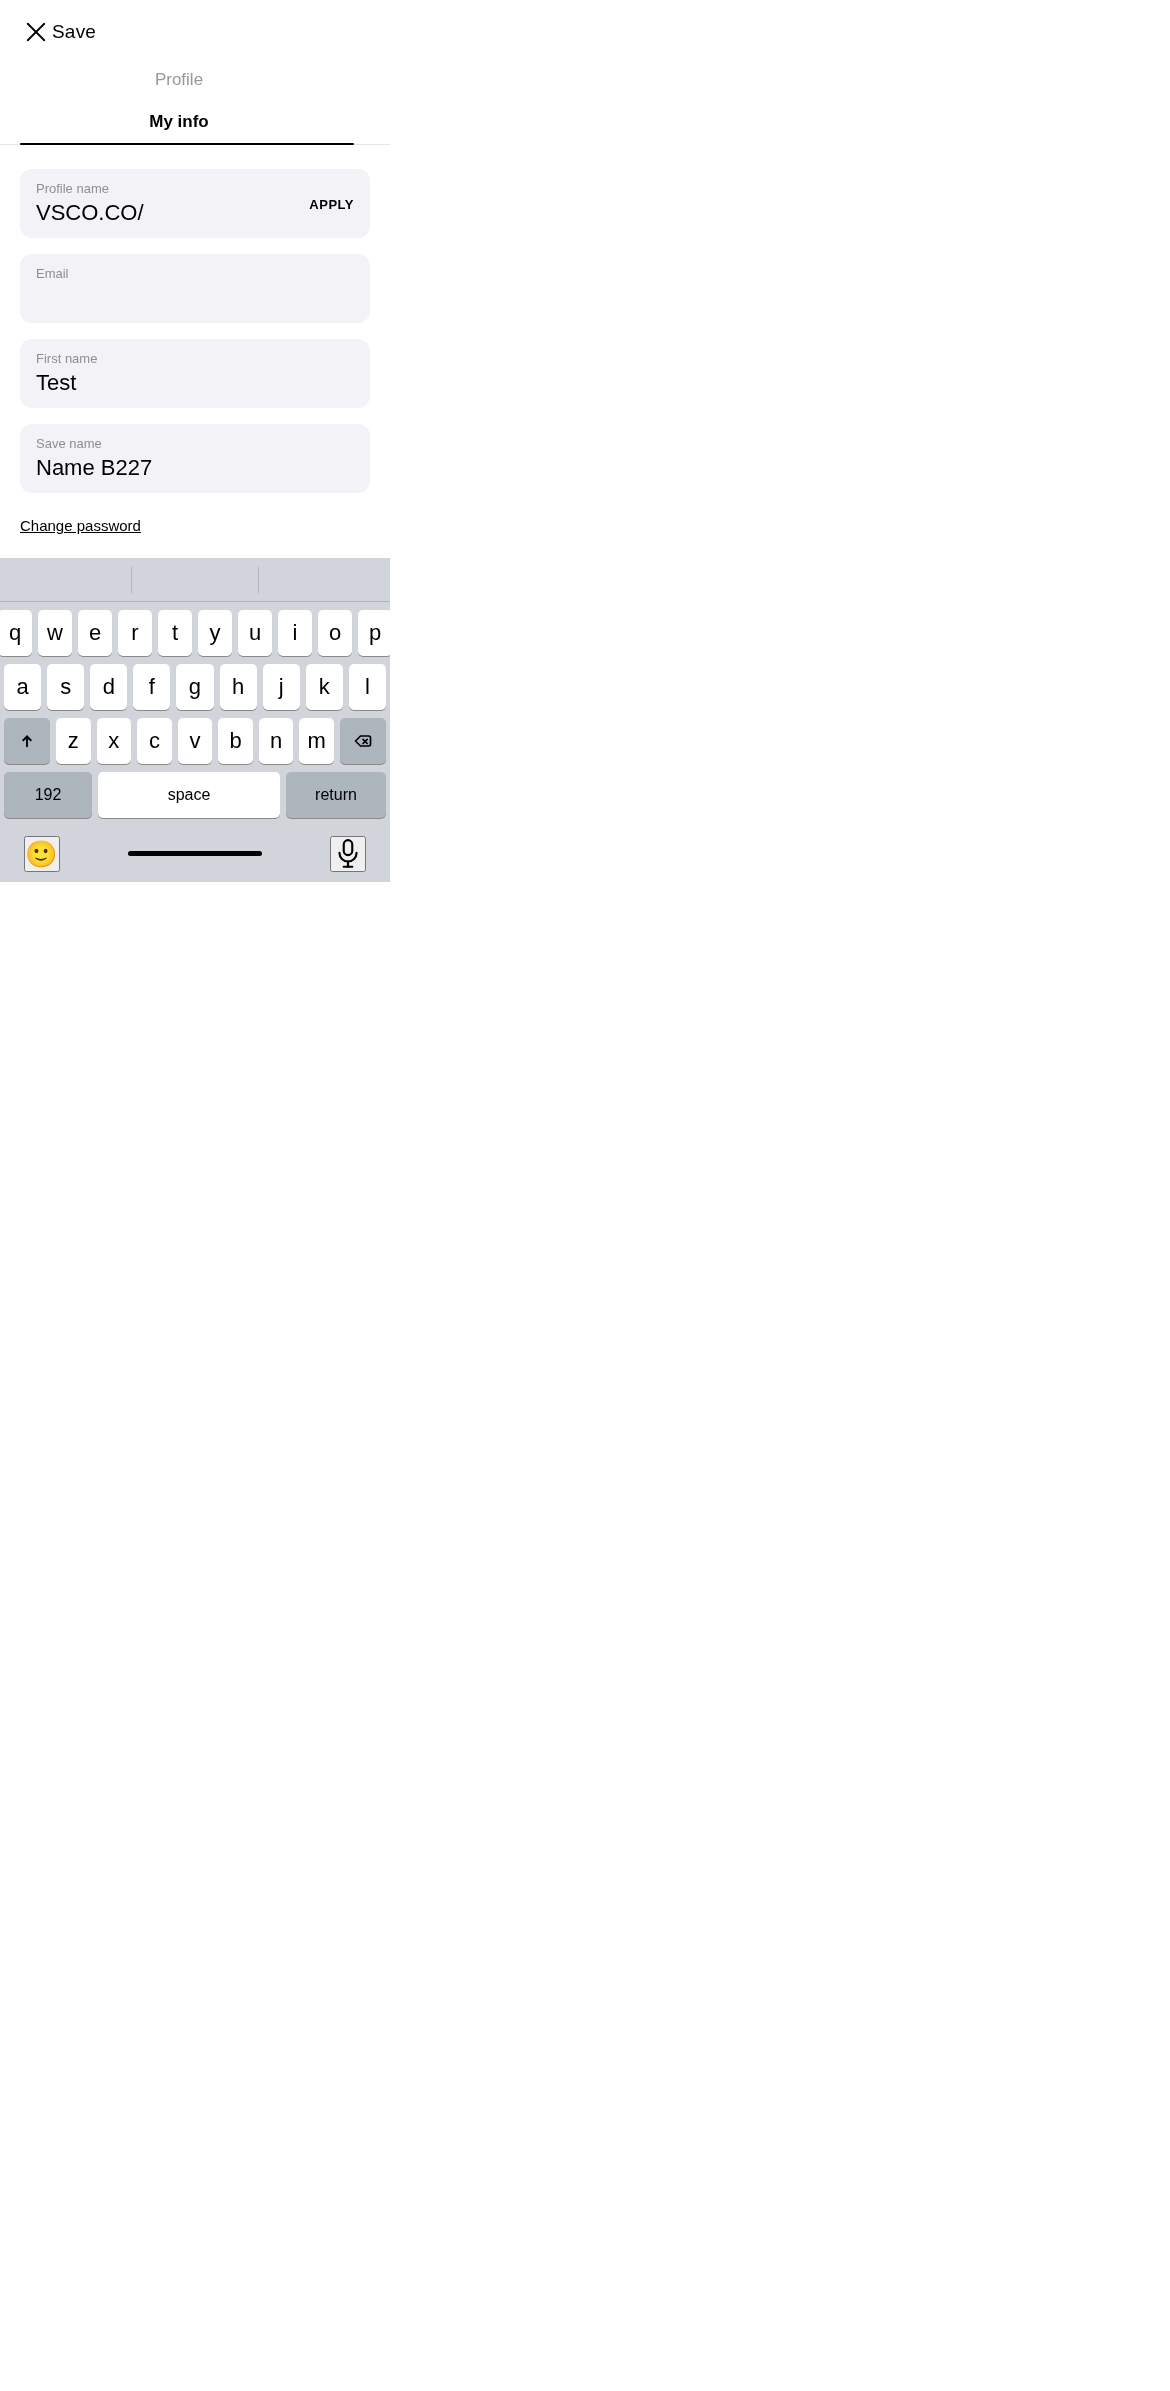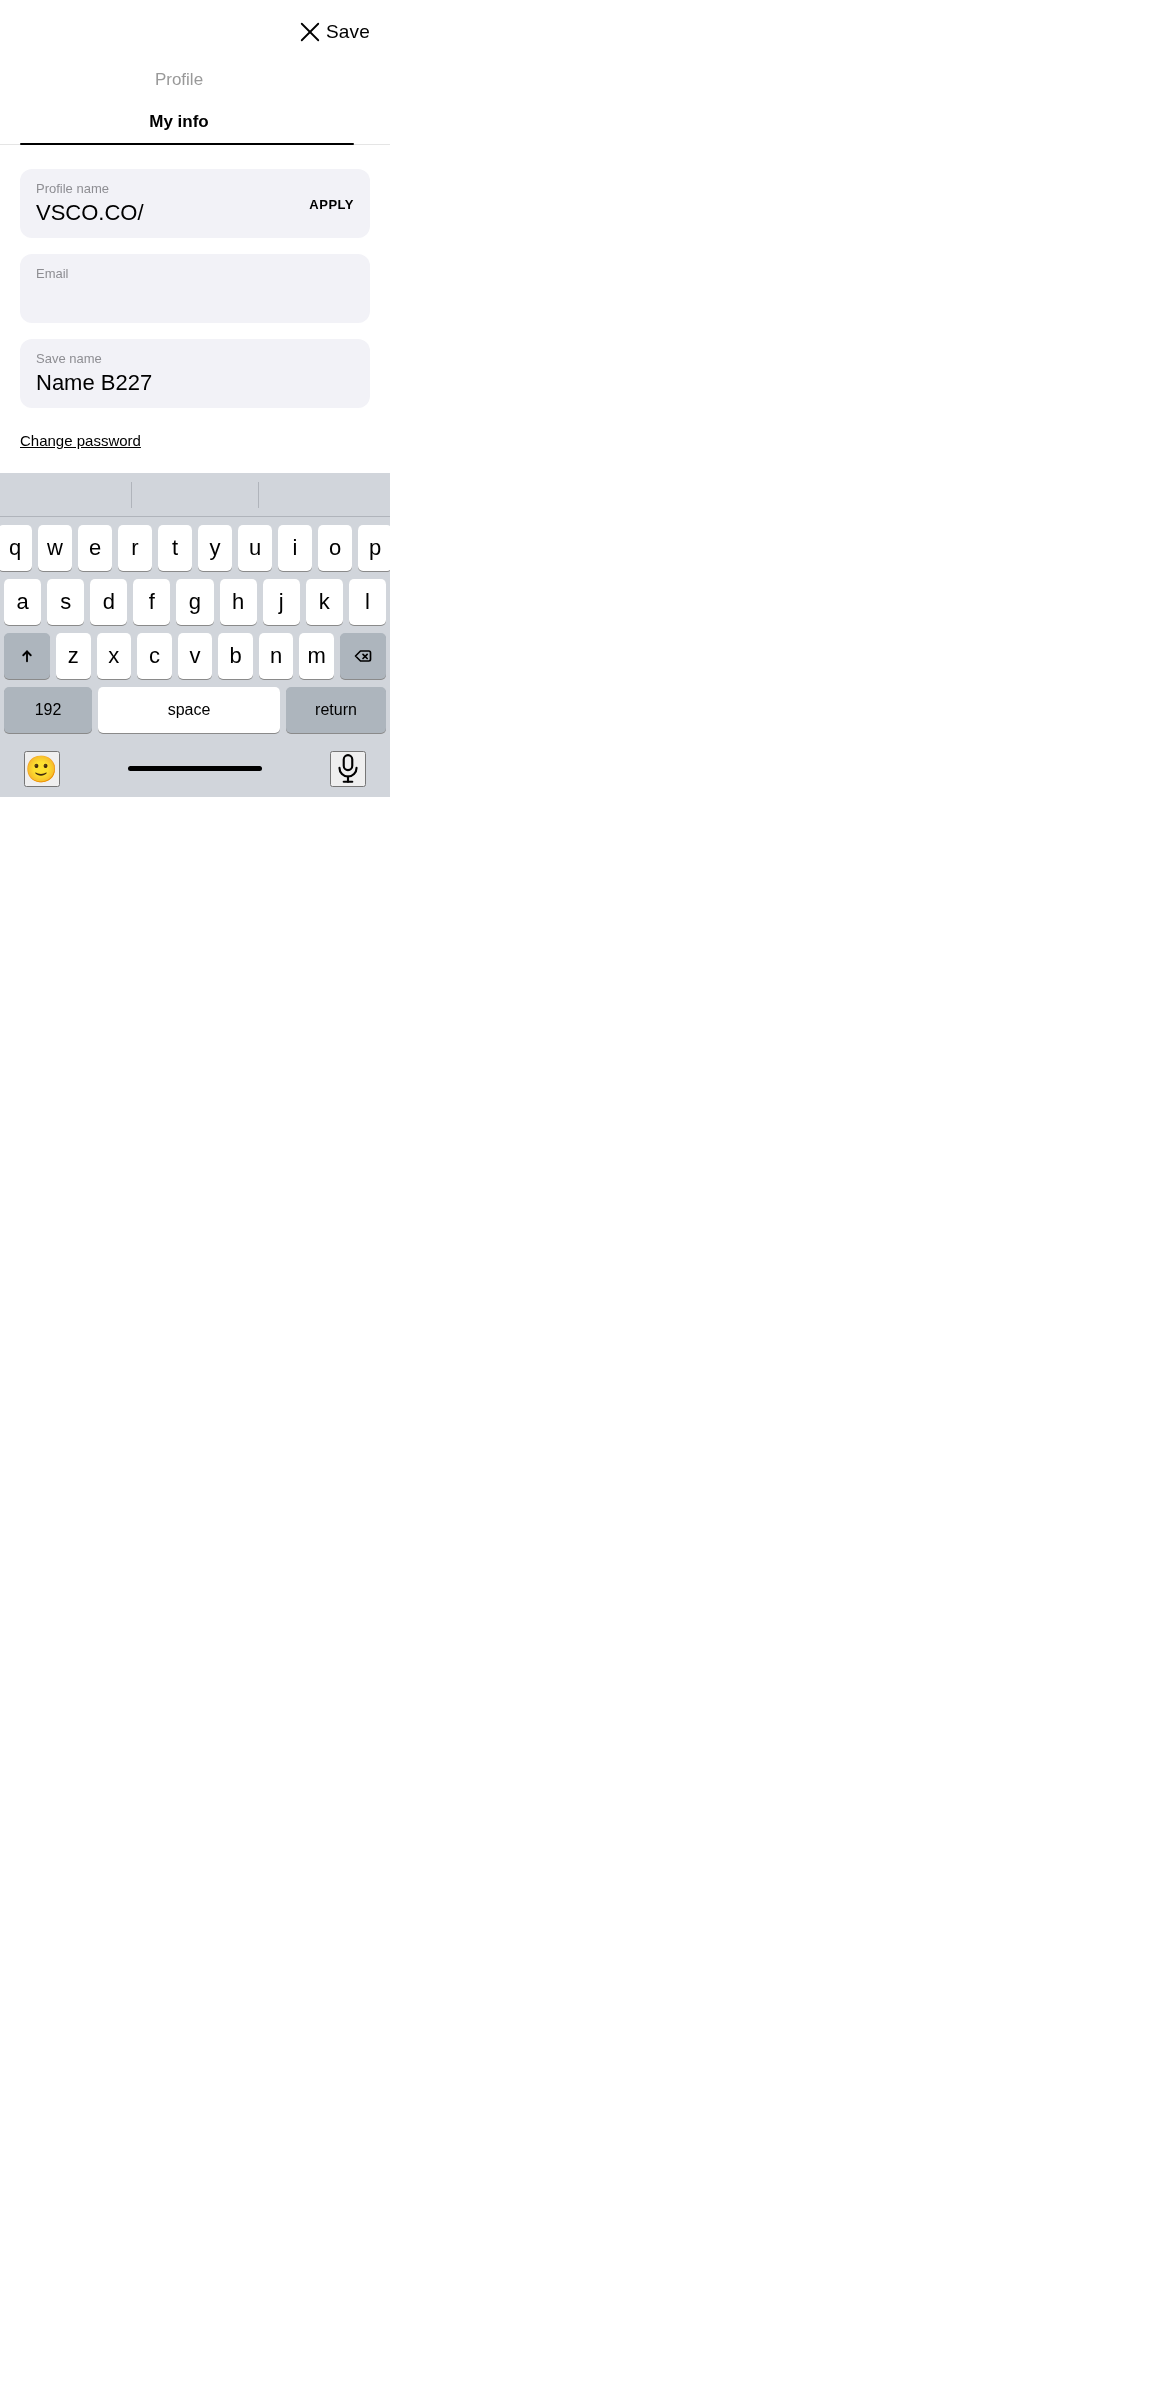--- a/index.html
+++ b/index.html
@@ -10,21 +10,21 @@
       min-height: 797px;
       font-family: -apple-system, BlinkMacSystemFont, 'Helvetica Neue', Arial, sans-serif;
       background: #ffffff;
       overflow-x: hidden;
     }
 
     
     .header {
       display: flex;
       align-items: center;
-      justify-content: flex-end;
+      justify-content: flex-start;
       padding: 16px 20px 12px 20px;
       background: #fff;
     }
 
     .close-btn {
       width: 32px;
       height: 32px;
       display: flex;
       align-items: center;
       justify-content: center;
@@ -327,20 +327,24 @@
       <input class="field-input profile-name-input" type="text" value="VSCO.CO/" style="">
       <button class="apply-btn">APPLY</button>
     </div>
   </div>
 
   <div class="field-group">
     <span class="field-label">Email</span>
     <input class="field-input" type="email" value="" style="">
   </div>
 
+  <div class="field-group">
+    <span class="field-label">First name</span>
+    <input class="field-input" type="text" value="Test" style="">
+  </div>
 
   <div class="field-group">
     <span class="field-label">Save name</span>
     <input class="field-input" type="text" value="Name B227" style="">
   </div>
 
 </div>
 
 
 <button class="change-password">Change password</button>

